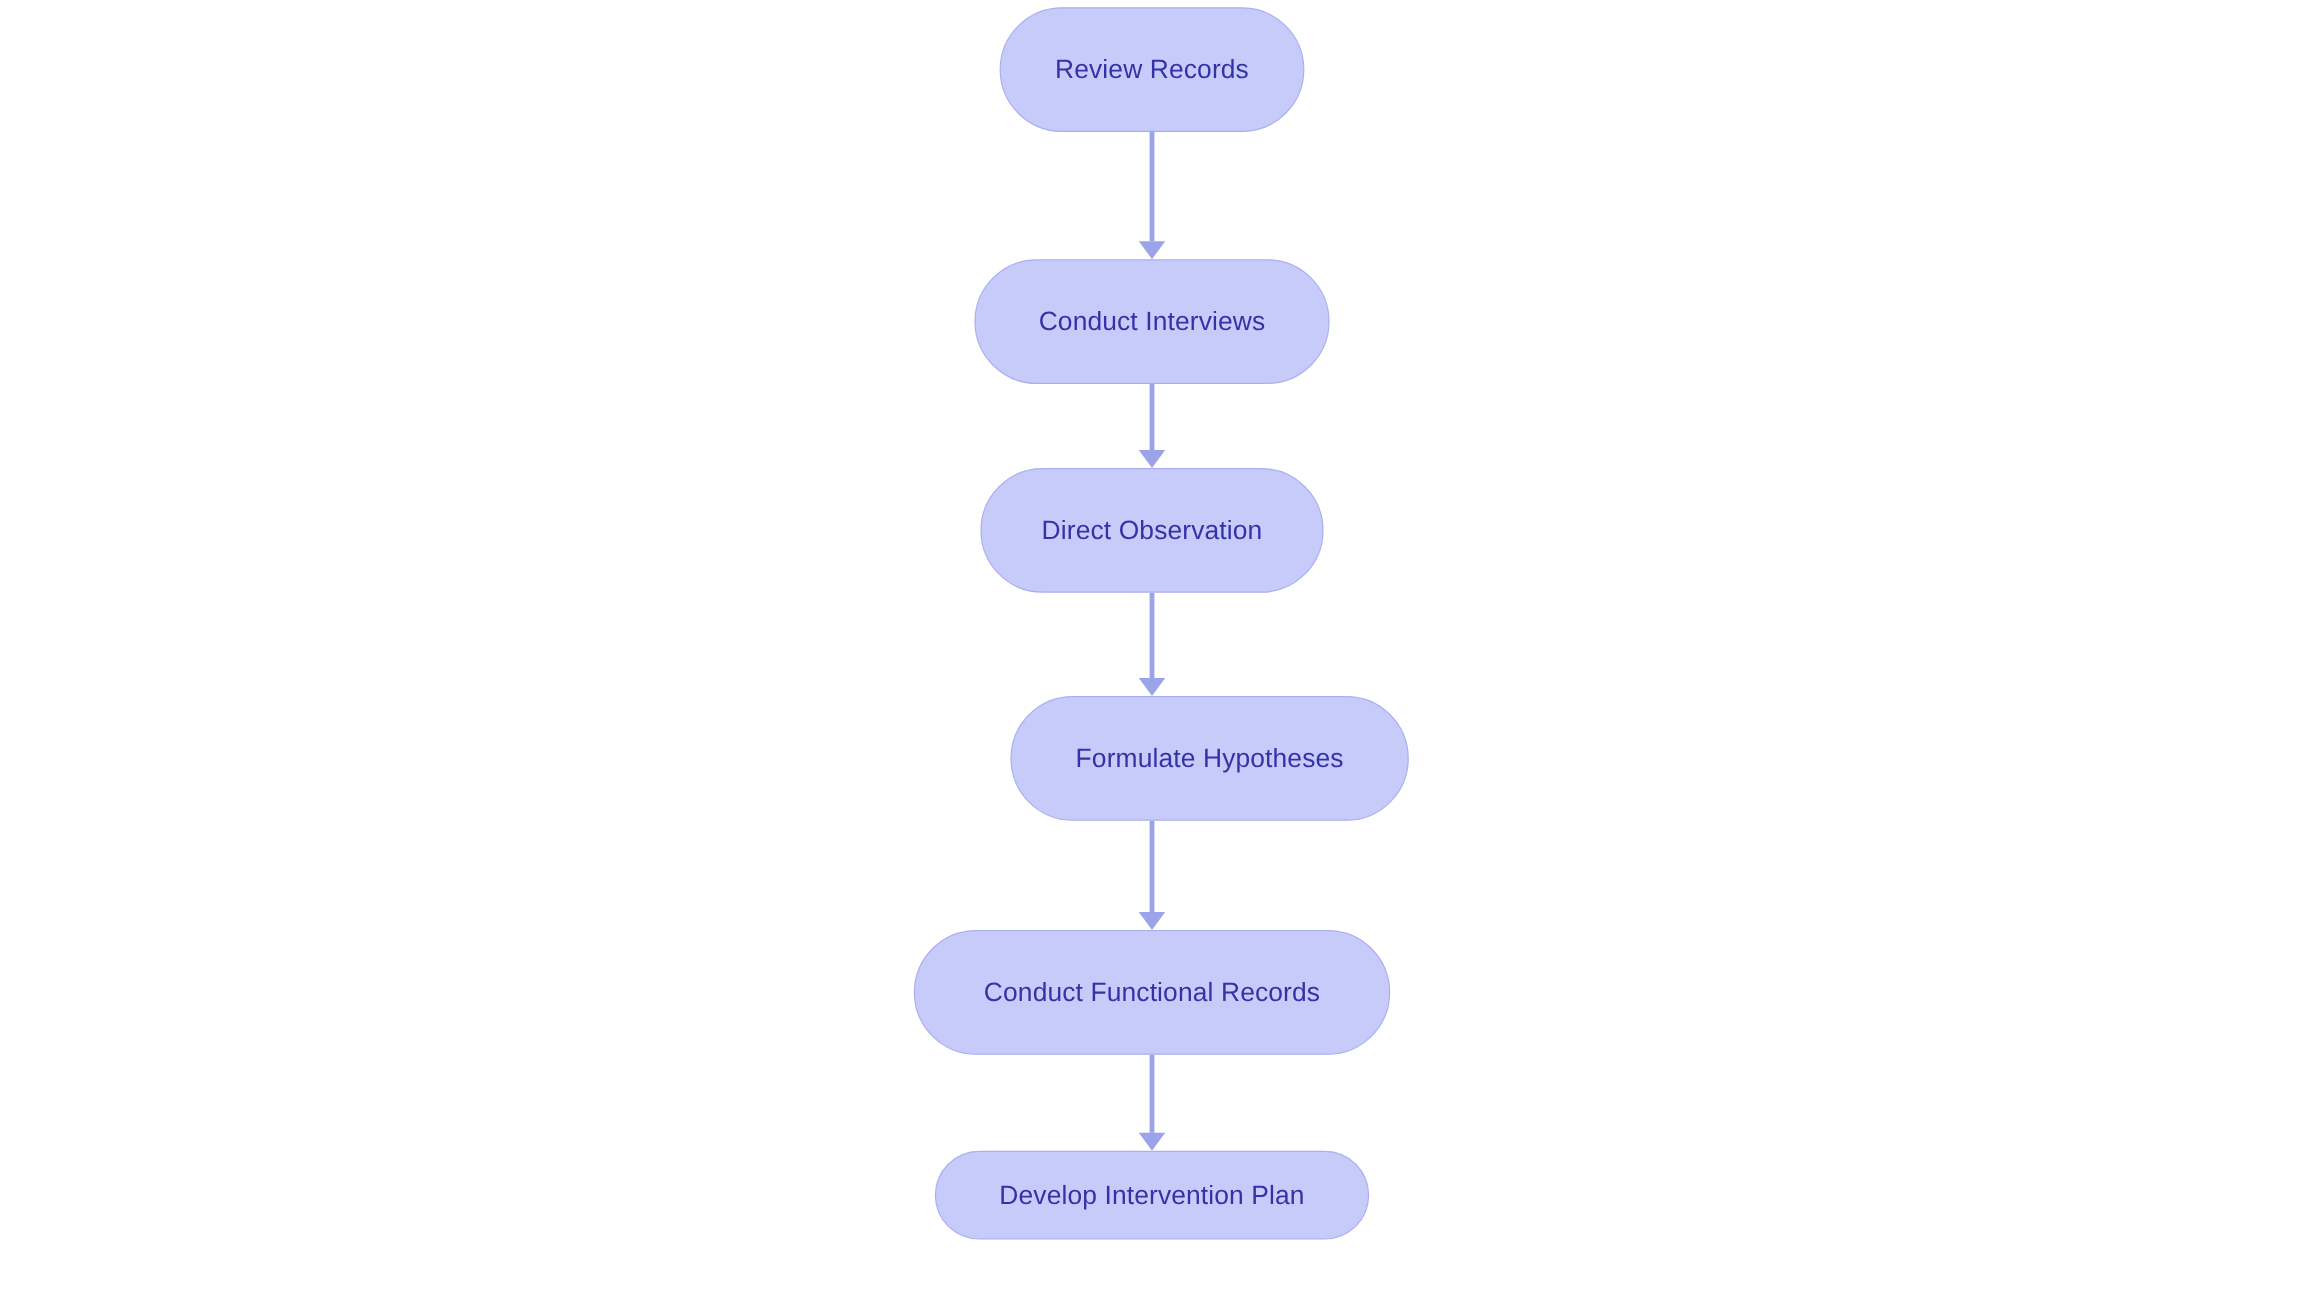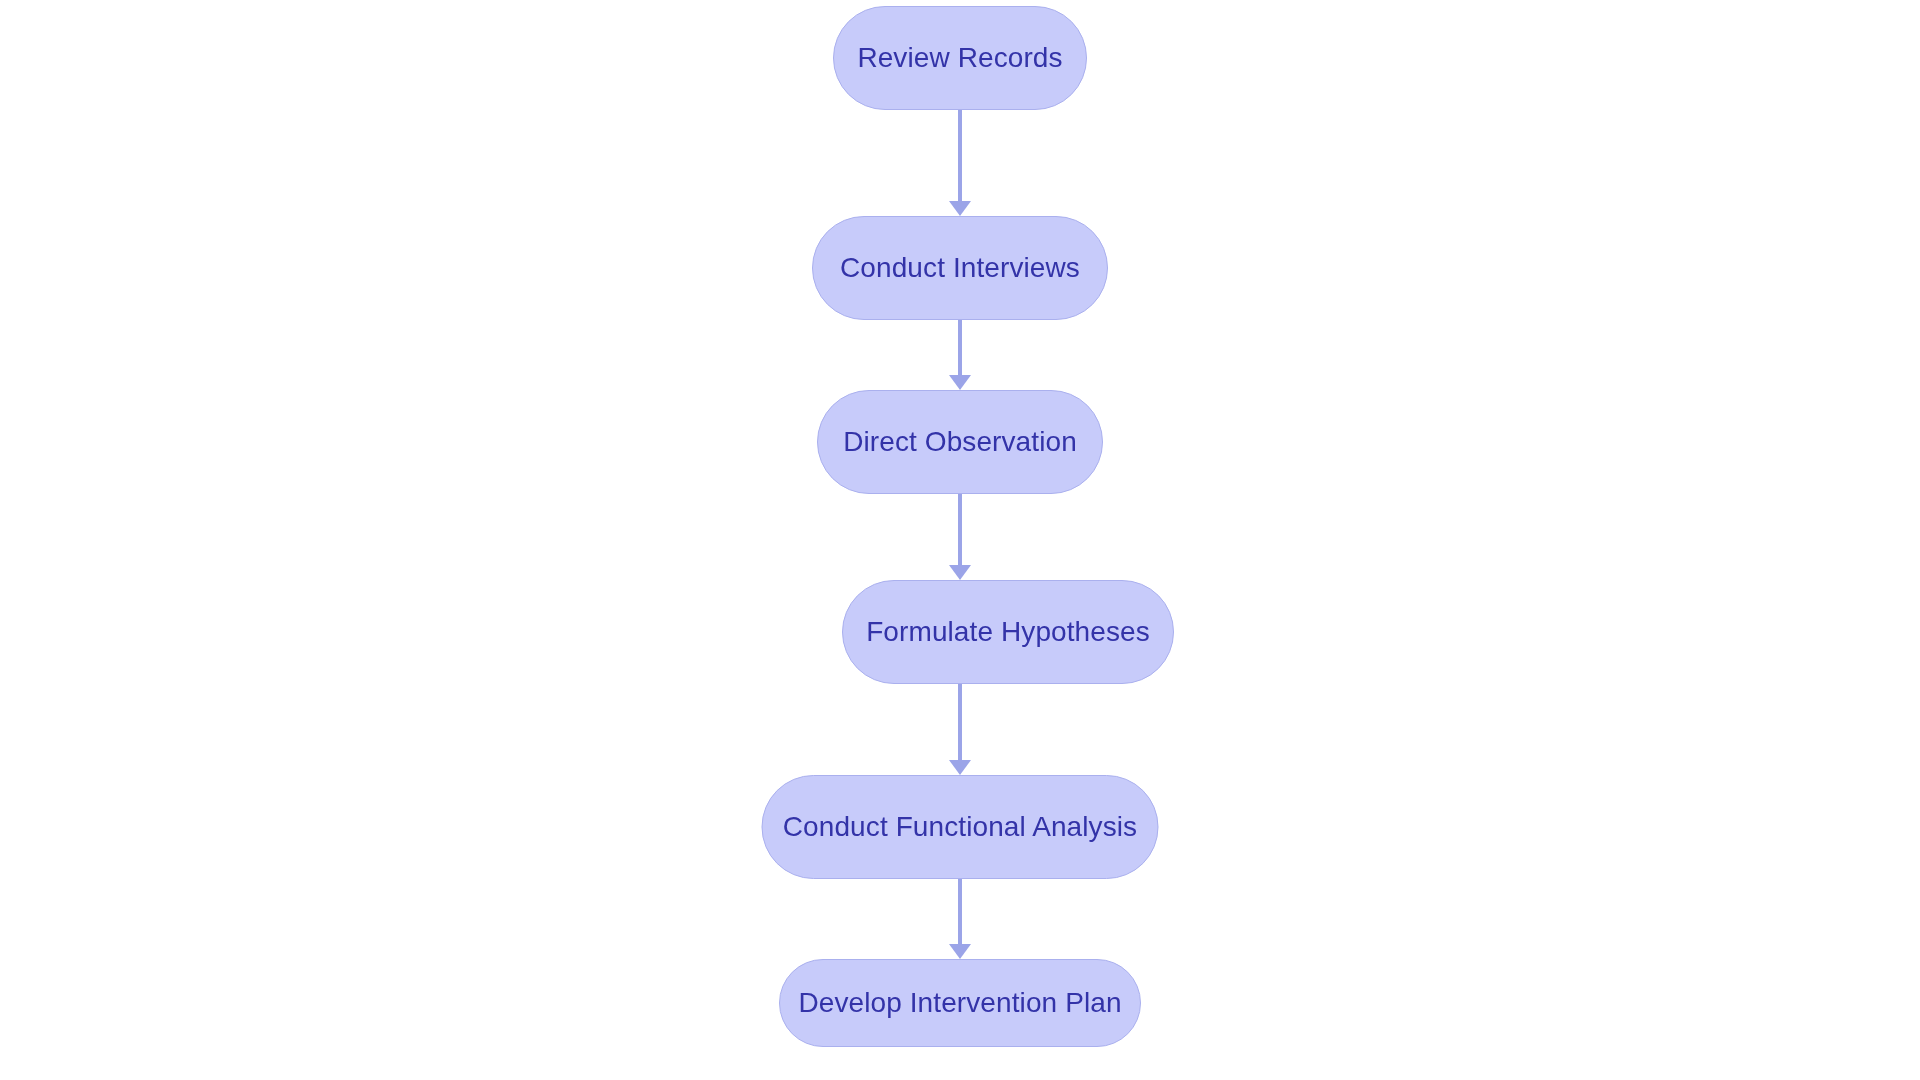--- a/index.html
+++ b/index.html
@@ -26,21 +26,21 @@
     align-items: center;
     justify-content: center;
     background: #c7cbfa;
     border: 1px solid #aab0ee;
     border-radius: 999px;
     height: 104px;
     transform: translateX(-50%);
   }
   .node-label {
     font-family: "Liberation Sans", sans-serif;
-    font-size: 28px;
+    font-size: 22px;
     font-weight: 400;
     color: #3333a8;
     letter-spacing: 0.1px;
     white-space: nowrap;
     line-height: 1;
   }
   .connector {
     position: absolute;
     transform: translateX(-50%);
     width: 24px;
@@ -80,24 +80,24 @@
 
   <div class="node" style="left: 960px; top: 390px; width: 286px; height: 104px; background: rgb(199, 203, 250); border-color: rgb(170, 176, 238);">
     <span class="node-label" style="color: rgb(51, 51, 168);">Direct Observation</span>
   </div>
 
   <div class="node" style="left: 1008px; top: 580px; width: 332px; height: 104px; background: rgb(199, 203, 250); border-color: rgb(170, 176, 238);">
     <span class="node-label" style="color: rgb(51, 51, 168);">Formulate Hypotheses</span>
   </div>
 
   <div class="node" style="left: 960px; top: 775px; width: 397px; height: 104px; background: rgb(199, 203, 250); border-color: rgb(170, 176, 238);">
-    <span class="node-label" style="color: rgb(51, 51, 168);">Conduct Functional Analysis</span>
+    <span class="node-label" style="color: rgb(51, 51, 168);">Conduct Functional Records</span>
   </div>
 
-  <div class="node" style="left: 960px; top: 959px; width: 362px; height: 88px; background: rgb(199, 203, 250); border-color: rgb(170, 176, 238);">
+  <div class="node" style="left: 960px; top: 959px; width: 362px; height: 74px; background: rgb(199, 203, 250); border-color: rgb(170, 176, 238);">
     <span class="node-label" style="color: rgb(51, 51, 168);">Develop Intervention Plan</span>
   </div>
 
   <div class="connector" style="left: 960px; top: 110px; height: 106px;">
     <div class="connector-line" style="height: 91px; background: rgb(155, 164, 232);"></div>
     <div class="connector-head" style="border-top-color: rgb(155, 164, 232);"></div>
   </div>
 
   <div class="connector" style="left: 960px; top: 320px; height: 70px;">
     <div class="connector-line" style="height: 55px; background: rgb(155, 164, 232);"></div>

